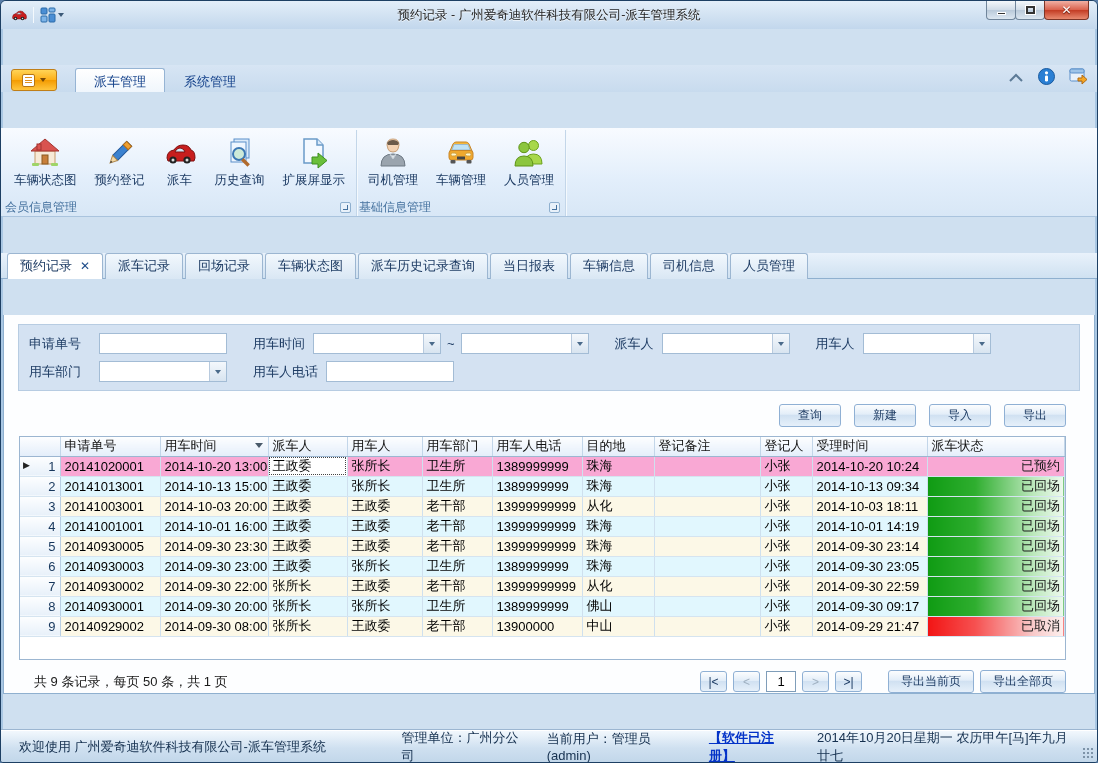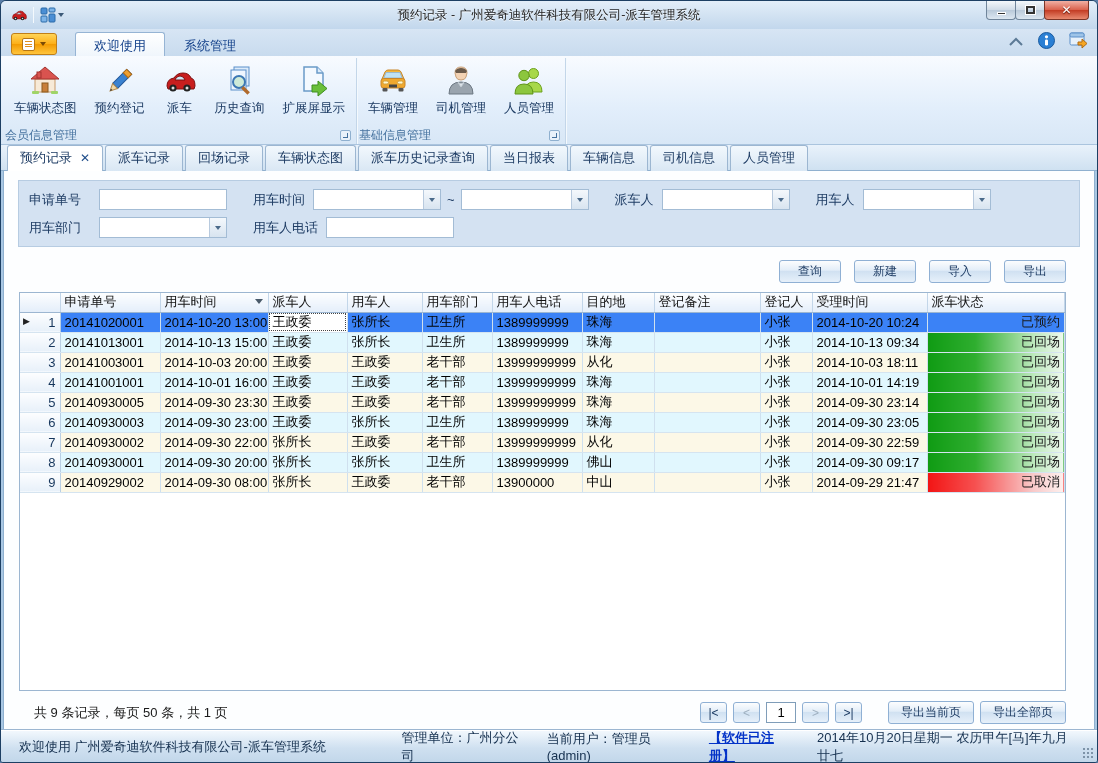--- a/index.html
+++ b/index.html
@@ -1,21 +1,21 @@
 <!DOCTYPE html>
 <html><head>
 <meta charset="utf-8">
 <style>
   * { box-sizing: border-box; margin: 0; padding: 0; }
   html,body { width:1098px; height:763px; }
   body { font-family:"Liberation Sans","DejaVu Sans",sans-serif; font-size:13px; background:#5a7ea8; }
 
   .window{ width:1098px; height:763px; display:flex; flex-direction:column;
     border:1px solid #1d3f63; border-radius:6px 6px 3px 3px; overflow:hidden;
-    background:#cfe0f0; box-shadow: inset 0 0 0 2px #a9c7e3; }
+    background:#cfe0f0; box-shadow: inset 0 0 0 2px #a9c7e3; gap: 36px; }
 
   
   .titlebar{ height:28px; display:flex; align-items:center; padding:0 0 0 10px; position:relative;
     background:linear-gradient(#e3eef9,#c2d7ec); }
   .qat{ display:flex; align-items:center; gap:6px; z-index:2; }
   .qat .sep{ width:1px; height:16px; background:#9fb8d2; border-right:1px solid #f4f9fd; }
   .qat svg{ display:block; }
   .caret{ width:0;height:0;border-left:3.5px solid transparent;border-right:3.5px solid transparent;border-top:4px solid #3c5a78; margin-left:2px;}
   .title{ position:absolute; left:0; right:0; top:6px; text-align:center; color:#1c1c1c; font-size:12.5px; text-shadow:0 1px 0 rgba(255,255,255,.8); }
   .winbtns{ margin-left:auto; display:flex; align-self:flex-start; z-index:2; padding-right:8px; }
@@ -78,21 +78,21 @@
   .gridwrap{ margin:9px 28px 0 15px; border:1px solid #9cb6d1; background:#fff; height:399px; overflow:hidden;}
   table.grid{ border-collapse:collapse; table-layout:fixed; width:100%;}
   .grid th{ height:19px; font-weight:normal; text-align:left; padding:0 4px; color:#111; font-size:13px;
     background:linear-gradient(#fdfeff,#e4eefa); border-right:1px solid #c3d6e9; border-bottom:1px solid #9cb6d1; position:relative; overflow:hidden; white-space:nowrap;}
   .grid th .sortarrow{ position:absolute; right:5px; top:6px; width:0; height:0; border-left:4px solid transparent; border-right:4px solid transparent; border-top:5px solid #4a5a6a;}
   .grid td{ height:20px; padding:0 4px; font-size:13px; color:#000; border-right:1px solid #cfe0ee; border-bottom:1px solid #d5e4f0; overflow:hidden; white-space:nowrap;}
   .grid td.ind{ background:linear-gradient(#fdfeff,#e7f0f9); border-right:1px solid #b9cfe4; text-align:right; color:#16365c; position:relative;}
   .grid td.ind .arrow{ position:absolute; left:3px; top:3px; font-size:9px; color:#222;}
   tr.odd td{ background:#fcf8e7;}
   tr.even td{ background:#e1f7fe;}
-  tr.selected td{ background:#3b82f6;}
+  tr.selected td{ background:#f9a8d4;}
   tr.odd td.ind, tr.even td.ind, tr.selected td.ind{ background:linear-gradient(#fdfeff,#e7f0f9);}
   td.focused{ background:#ffffff !important; outline:1px dotted #444; outline-offset:-2px;}
   td.status{ text-align:right; color:#1a1a1a;}
   td.status.green{ background:linear-gradient(90deg,#0f9b13 0%,#2fae2f 35%,#bce8bc 78%,#eef9ee 100%) !important;}
   td.status.red{ background:linear-gradient(90deg,#f21414 0%,#f65050 35%,#f8caca 78%,#fdf0ee 100%) !important;}
 
   .footerrow{ display:flex; align-items:center; margin:10px 28px 0 15px;}
   .summary{ color:#1a1a1a; margin-left:15px;}
   .pager{ margin-left:auto; display:flex; align-items:center; gap:6px;}
   .pbtn{ min-width:27px; height:21px; border:1px solid #8fb0d4; border-radius:3px; color:#1e3c64;
@@ -157,21 +157,21 @@
   <div class="tabrow">
     <span class="appmenu">
       <span class="pages">
           <i></i>
           <i></i>
           <i></i>
         </span>
       <span class="caret"></span>
     </span>
     <span class="rtabs" id="ribbon-tabs">
-        <span class="rtab active">欢迎使用</span>
+        <span class="rtab active">派车管理</span>
         <span class="rtab">系统管理</span>
       </span>
     <span class="ribbon-right">
       <span id="chevron-slot"><svg width="16" height="10" viewBox="0 0 16 10">
             <path d="M2 8 L8 2 L14 8" fill="none" stroke="#5c7a96" stroke-width="2"></path>
           </svg></span>
       <span id="info-slot"><svg width="17" height="17" viewBox="0 0 17 17">
             <circle cx="8.5" cy="8.5" r="8" fill="#2a7fd4" stroke="#1a5a9e"></circle>
             <circle cx="8.5" cy="4.8" r="1.6" fill="#fff"></circle>
             <rect x="7" y="7.4" width="3" height="6.2" rx="1.4" fill="#fff"></rect>
@@ -251,42 +251,42 @@
         <div class="gfooter">
           <span>会员信息管理</span>
           <span class="launcher"></span>
         </div>
       </div>
       <div class="rgroup">
         <div class="rbtns">
           <div class="rbtn">
             <span>
               <svg viewBox="0 0 32 32">
+                <path d="M10 8 q0-6 6-6 q6 0 6 6 l-1 4 q-1 3-5 3 q-4 0-5-3z" fill="#f3d2b3" stroke="#c8a078"></path>
+                <path d="M10 6 q2-3 6-3 q4 0 6 3 l-1 2 h-10z" fill="#6b5a4a"></path>
+                <path d="M4 29 q0-12 12-12 q12 0 12 12z" fill="#9aa4ae" stroke="#6d7883"></path>
+                <path d="M13 17.5 l3 4.5 3-4.5 l-3 1.5z" fill="#e8edf2" stroke="#c3ccd4"></path>
+              </svg>
+            </span>
+            <span class="rlabel">司机管理</span>
+          </div>
+          <div class="rbtn">
+            <span>
+              <svg viewBox="0 0 32 32">
                 <path d="M5 14 l3-7 q1-2 3-2 h10 q2 0 3 2 l3 7z" fill="#f5b83d" stroke="#c8862a"></path>
                 <path d="M9 7.5 h14 l2.2 5.5 H6.8z" fill="#bfe2f5" stroke="#9ab8cc"></path>
                 <rect x="4" y="13.5" width="24" height="9.5" rx="2.5" fill="#f0a82e" stroke="#c8862a"></rect>
                 <rect x="6" y="16" width="5.5" height="3" rx="1.5" fill="#fff8d0" stroke="#d0a040"></rect>
                 <rect x="20.5" y="16" width="5.5" height="3" rx="1.5" fill="#fff8d0" stroke="#d0a040"></rect>
                 <rect x="12" y="19.5" width="8" height="3" fill="#444"></rect>
                 <rect x="5.5" y="23" width="5" height="3.5" rx="1" fill="#555"></rect>
                 <rect x="21.5" y="23" width="5" height="3.5" rx="1" fill="#555"></rect>
               </svg>
             </span>
             <span class="rlabel">车辆管理</span>
-          </div>
-          <div class="rbtn">
-            <span>
-              <svg viewBox="0 0 32 32">
-                <path d="M10 8 q0-6 6-6 q6 0 6 6 l-1 4 q-1 3-5 3 q-4 0-5-3z" fill="#f3d2b3" stroke="#c8a078"></path>
-                <path d="M10 6 q2-3 6-3 q4 0 6 3 l-1 2 h-10z" fill="#6b5a4a"></path>
-                <path d="M4 29 q0-12 12-12 q12 0 12 12z" fill="#9aa4ae" stroke="#6d7883"></path>
-                <path d="M13 17.5 l3 4.5 3-4.5 l-3 1.5z" fill="#e8edf2" stroke="#c3ccd4"></path>
-              </svg>
-            </span>
-            <span class="rlabel">司机管理</span>
           </div>
           <div class="rbtn">
             <span>
               <svg viewBox="0 0 32 32">
                 <circle cx="20.5" cy="8.5" r="5" fill="#a8d84a" stroke="#6da21e"></circle>
                 <path d="M12 27 q0-10 8.5-10 q8.5 0 8.5 10z" fill="#a8d84a" stroke="#6da21e"></path>
                 <circle cx="11" cy="10.5" r="5.2" fill="#8cc63e" stroke="#5f9418"></circle>
                 <path d="M2 29 q0-10 9-10 q9 0 9 10z" fill="#8cc63e" stroke="#5f9418"></path>
               </svg>
             </span>

